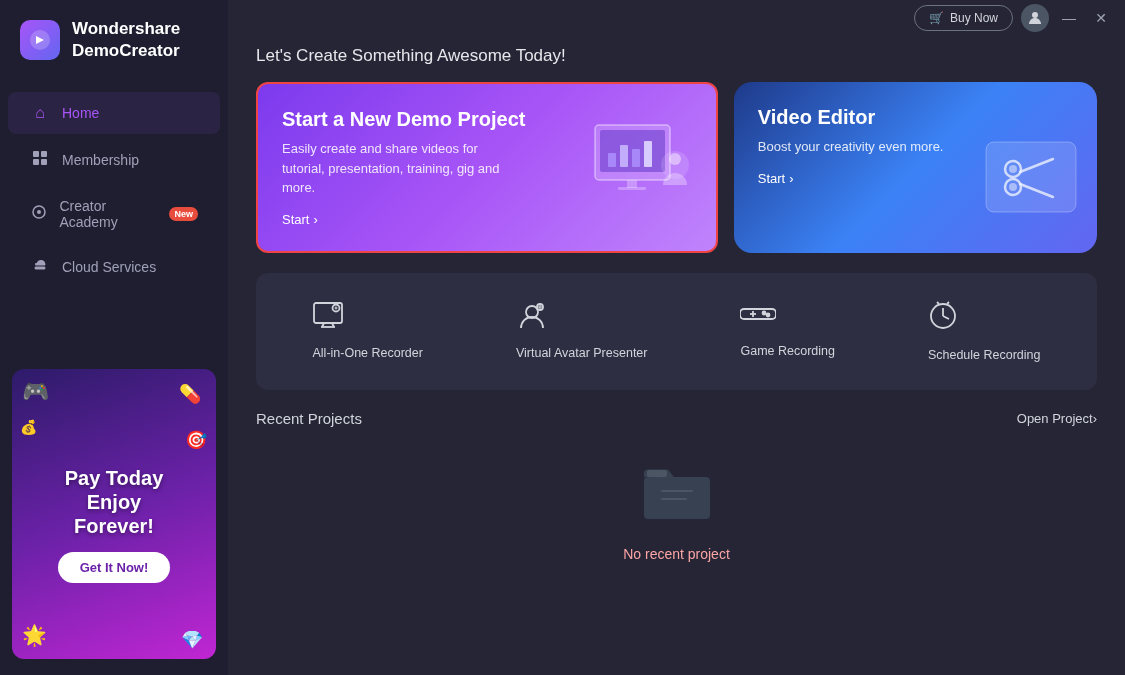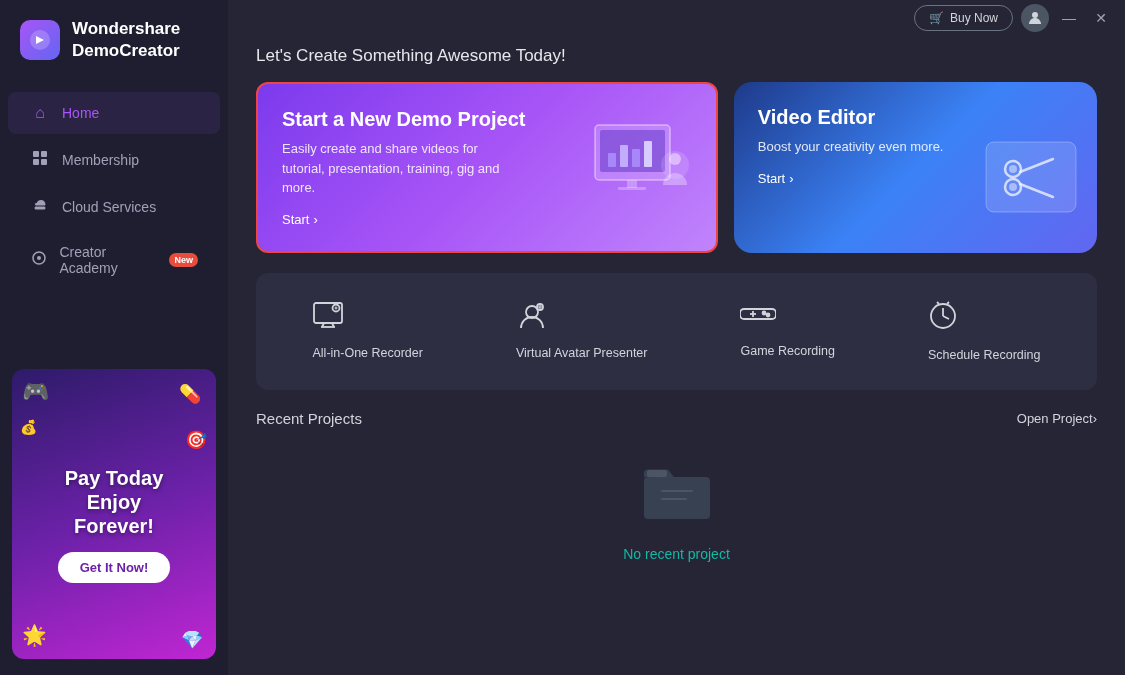--- a/index.html
+++ b/index.html
@@ -325,21 +325,21 @@
       padding: 20px;
       gap: 10px;
     }
 
     #folder-icon-large {
       font-size: 56px;
       color: #4b5563;
     }
 
     #no-project-text {
-      color: #14b8a6;
+      color: #fca5a5;
       font-size: 14px;
     }
   </style>
 </head>
 <body>
 
 <div id="sidebar">
   <div id="logo-area">
     <div id="logo-icon">
       <svg width="24" height="24" viewBox="0 0 24 24" fill="none">
@@ -364,36 +364,36 @@
           <rect x="1" y="1" width="6" height="6" rx="1"></rect>
           <rect x="9" y="1" width="6" height="6" rx="1"></rect>
           <rect x="1" y="9" width="6" height="6" rx="1"></rect>
           <rect x="9" y="9" width="6" height="6" rx="1"></rect>
         </svg>
       </span>
       <span>Membership</span>
     </div>
     <div class="nav-item">
       <span class="nav-icon">
-        <svg width="18" height="14" viewBox="0 0 18 14" fill="currentColor">
-          <path d="M14.5 6.5C14.5 4.01 12.49 2 10 2c-1.98 0-3.66 1.27-4.28 3.04C4.5 5.07 4 5.6 4 6.25c0 0.69 0.56 1.25 1.25 1.25h8c0.69 0 1.25-0.56 1.25-1.25V6.5z"></path>
-          <path d="M5 8.5H13C13.83 8.5 14.5 9.17 14.5 10S13.83 11.5 13 11.5H5C4.17 11.5 3.5 10.83 3.5 10S4.17 8.5 5 8.5z"></path>
-        </svg>
-      </span>
-      <span>Cloud Services</span>
-    </div>
-    <div class="nav-item">
-      <span class="nav-icon">
         <svg width="16" height="16" viewBox="0 0 16 16" fill="currentColor">
           <circle cx="8" cy="8" r="6" fill="none" stroke="currentColor" stroke-width="1.5"></circle>
           <circle cx="8" cy="8" r="2"></circle>
         </svg>
       </span>
       <span>Creator Academy</span>
       <span class="badge-new">New</span>
+    </div>
+    <div class="nav-item">
+      <span class="nav-icon">
+        <svg width="18" height="14" viewBox="0 0 18 14" fill="currentColor">
+          <path d="M14.5 6.5C14.5 4.01 12.49 2 10 2c-1.98 0-3.66 1.27-4.28 3.04C4.5 5.07 4 5.6 4 6.25c0 0.69 0.56 1.25 1.25 1.25h8c0.69 0 1.25-0.56 1.25-1.25V6.5z"></path>
+          <path d="M5 8.5H13C13.83 8.5 14.5 9.17 14.5 10S13.83 11.5 13 11.5H5C4.17 11.5 3.5 10.83 3.5 10S4.17 8.5 5 8.5z"></path>
+        </svg>
+      </span>
+      <span>Cloud Services</span>
     </div>
   </nav>
 
   <div id="sidebar-promo">
     <div style="position:absolute;top:10px;left:10px;font-size:22px;">🎮</div>
     <div style="position:absolute;top:14px;right:14px;font-size:18px;">💊</div>
     <div style="position:absolute;top:50px;left:8px;font-size:14px;">💰</div>
     <div style="position:absolute;right:8px;top:60px;font-size:18px;">🎯</div>
     <div id="promo-text-main">
       <span>Pay Today</span><br>

